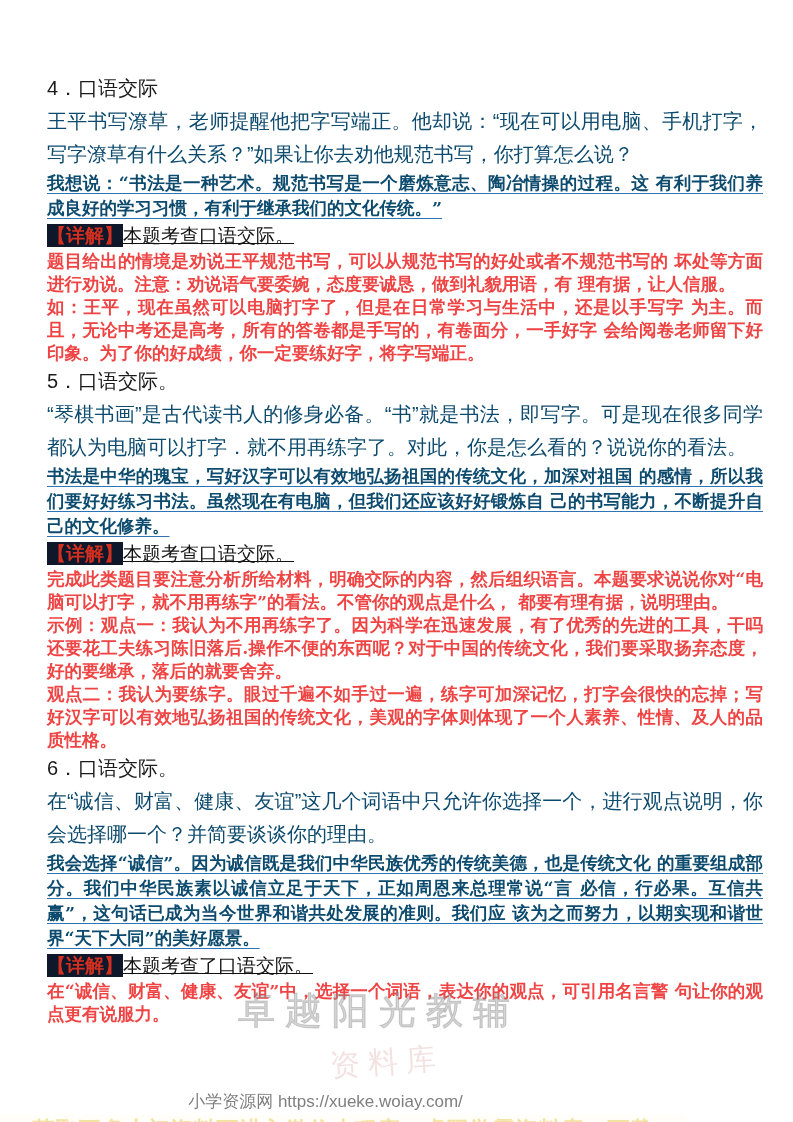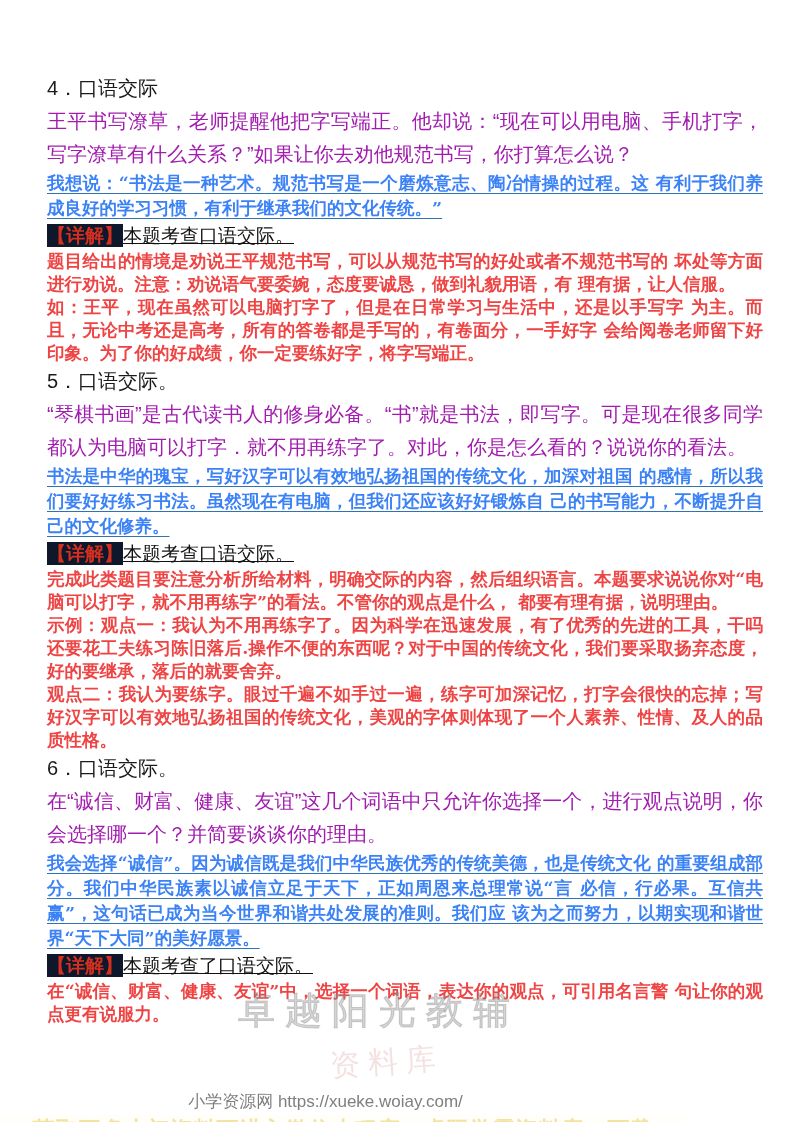--- a/index.html
+++ b/index.html
@@ -20,30 +20,30 @@
   
   .q-title {
     font-size: 20px;
     line-height: 33px;
     font-weight: 400;
     color: #1b1b1b;
   }
   .q-text {
     font-size: 20px;
     line-height: 33px;
-    color: #a21caf;
+    color: #0c4a6e;
     text-align: justify;
   }
   
   .answer {
     font-family: "DejaVu Serif", "Liberation Serif", serif;
     font-size: 17.5px;
     line-height: 25px;
     font-weight: 600;
-    color: #3b82f6;
+    color: #0c4a6e;
     text-decoration: underline;
     text-decoration-color: #2e74b5;
     text-underline-offset: 4px;
     text-align: justify;
   }
   
   .detail-line {
     font-size: 19px;
     line-height: 29px;
     color: #111111;

